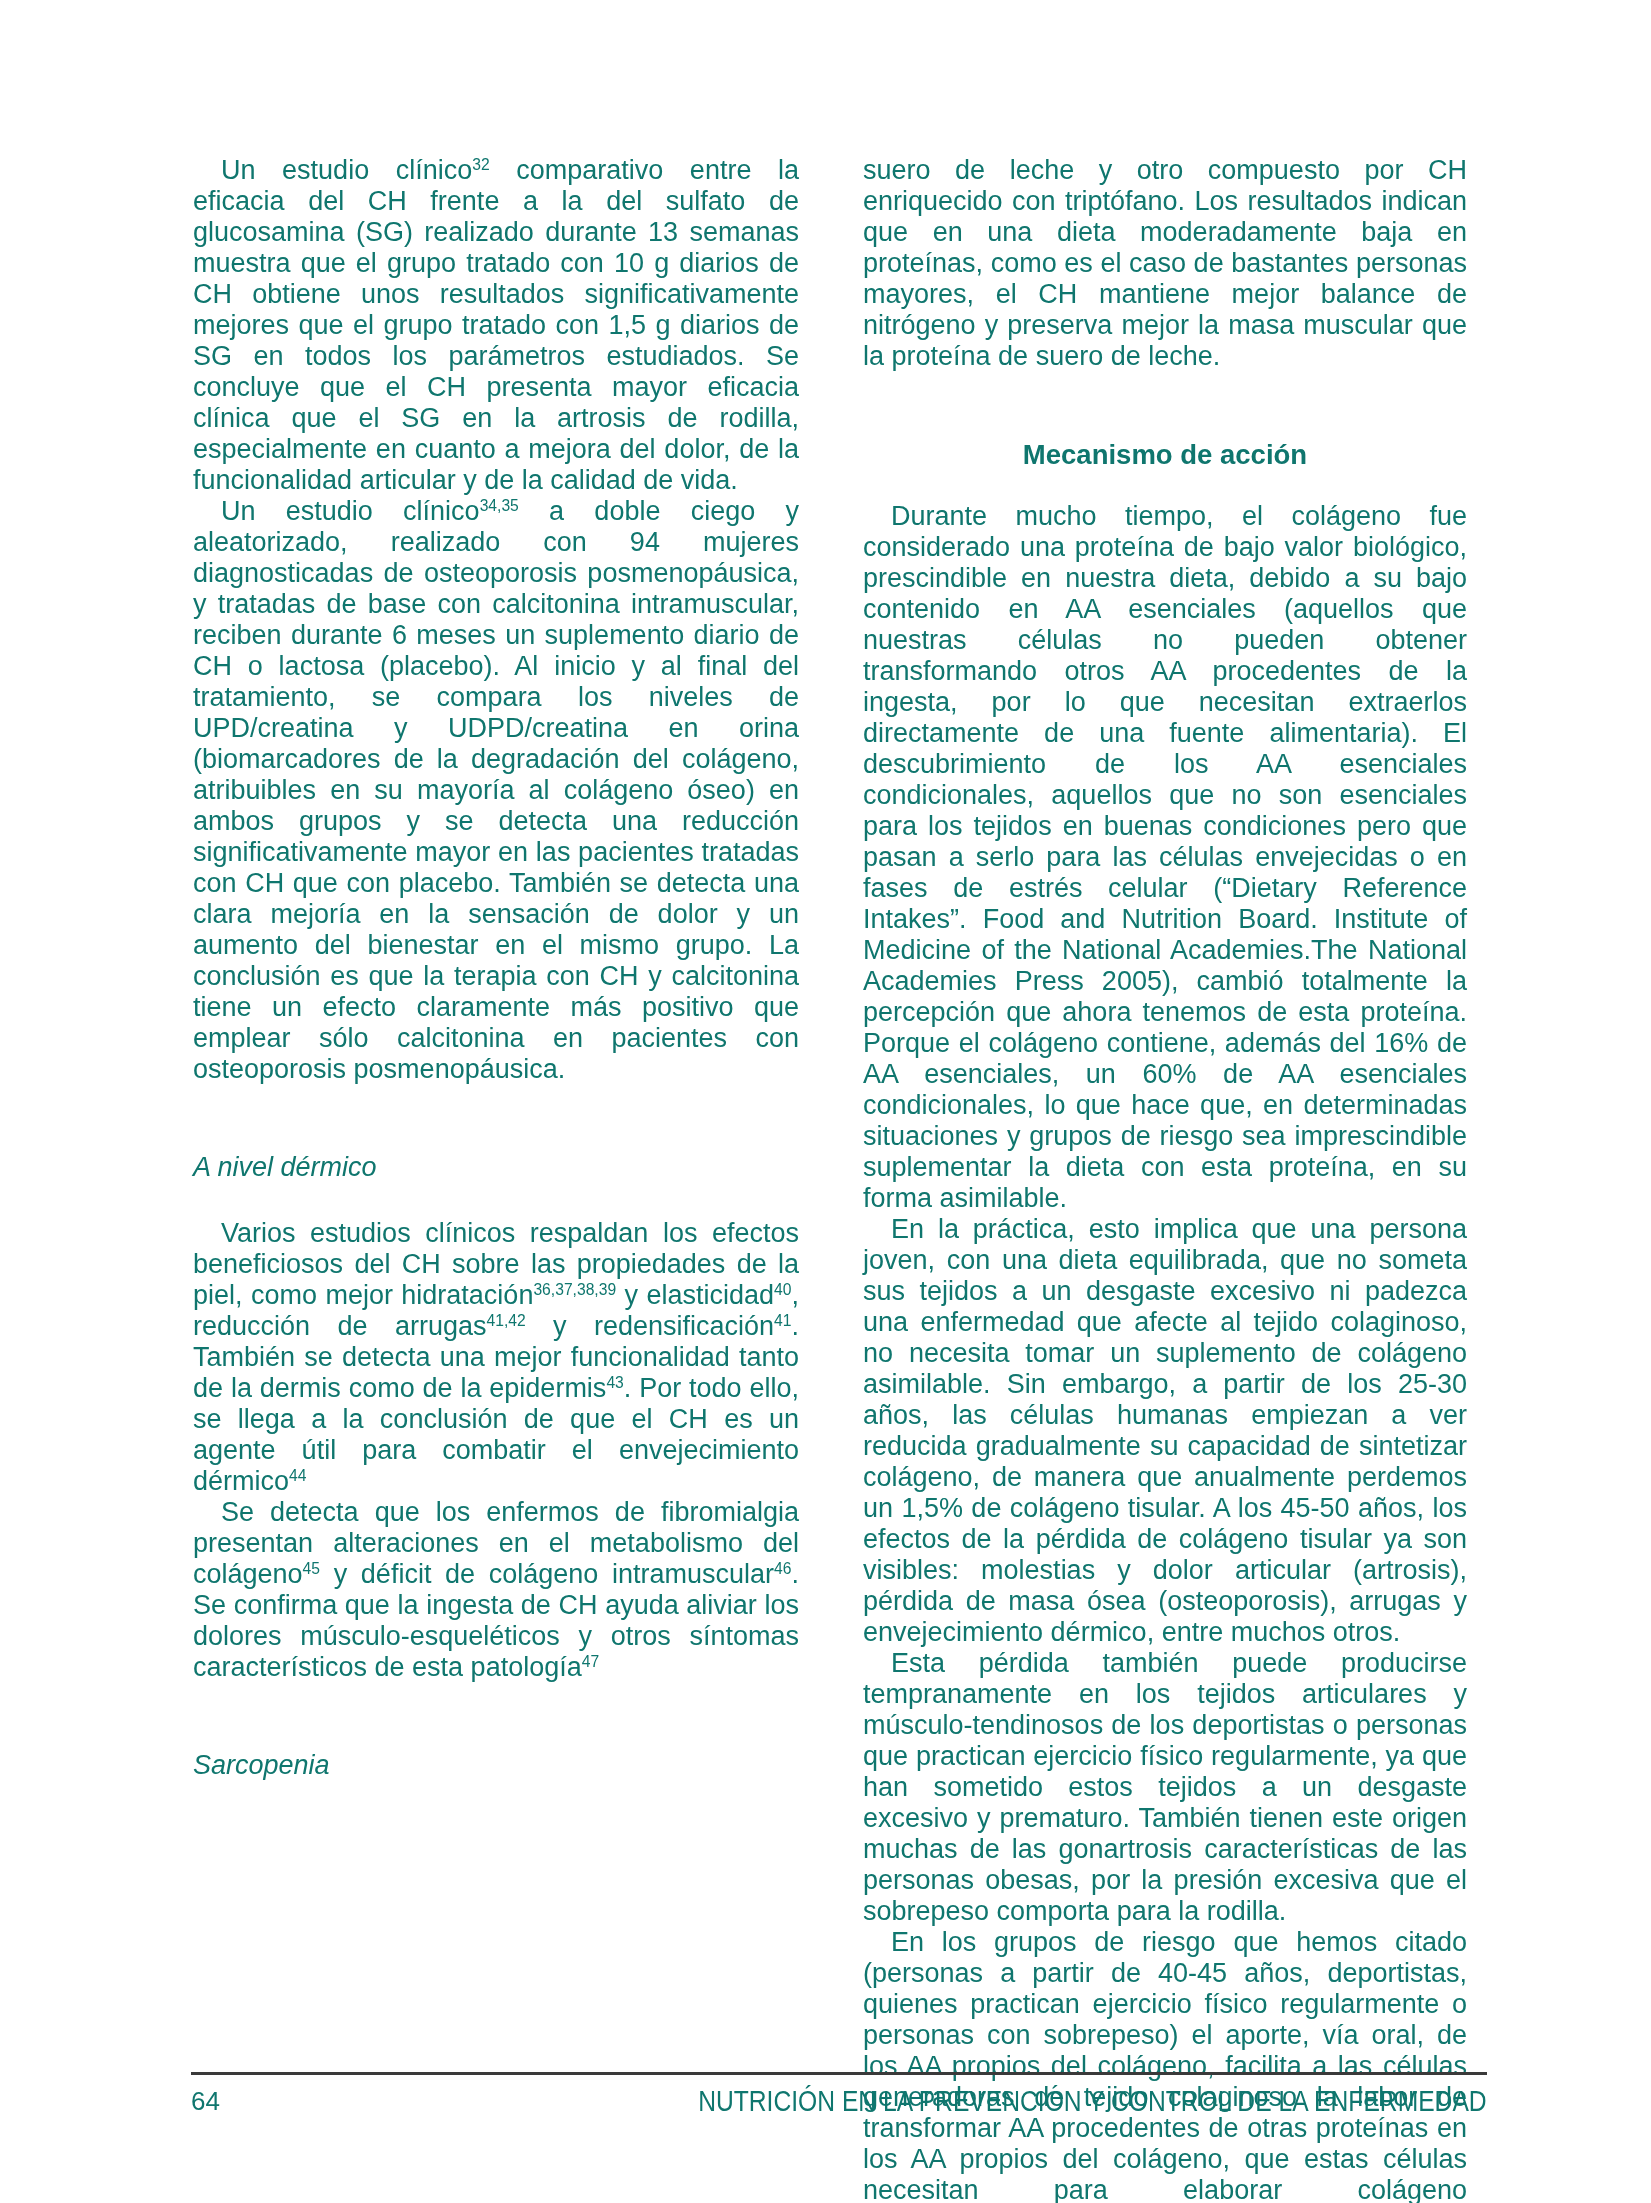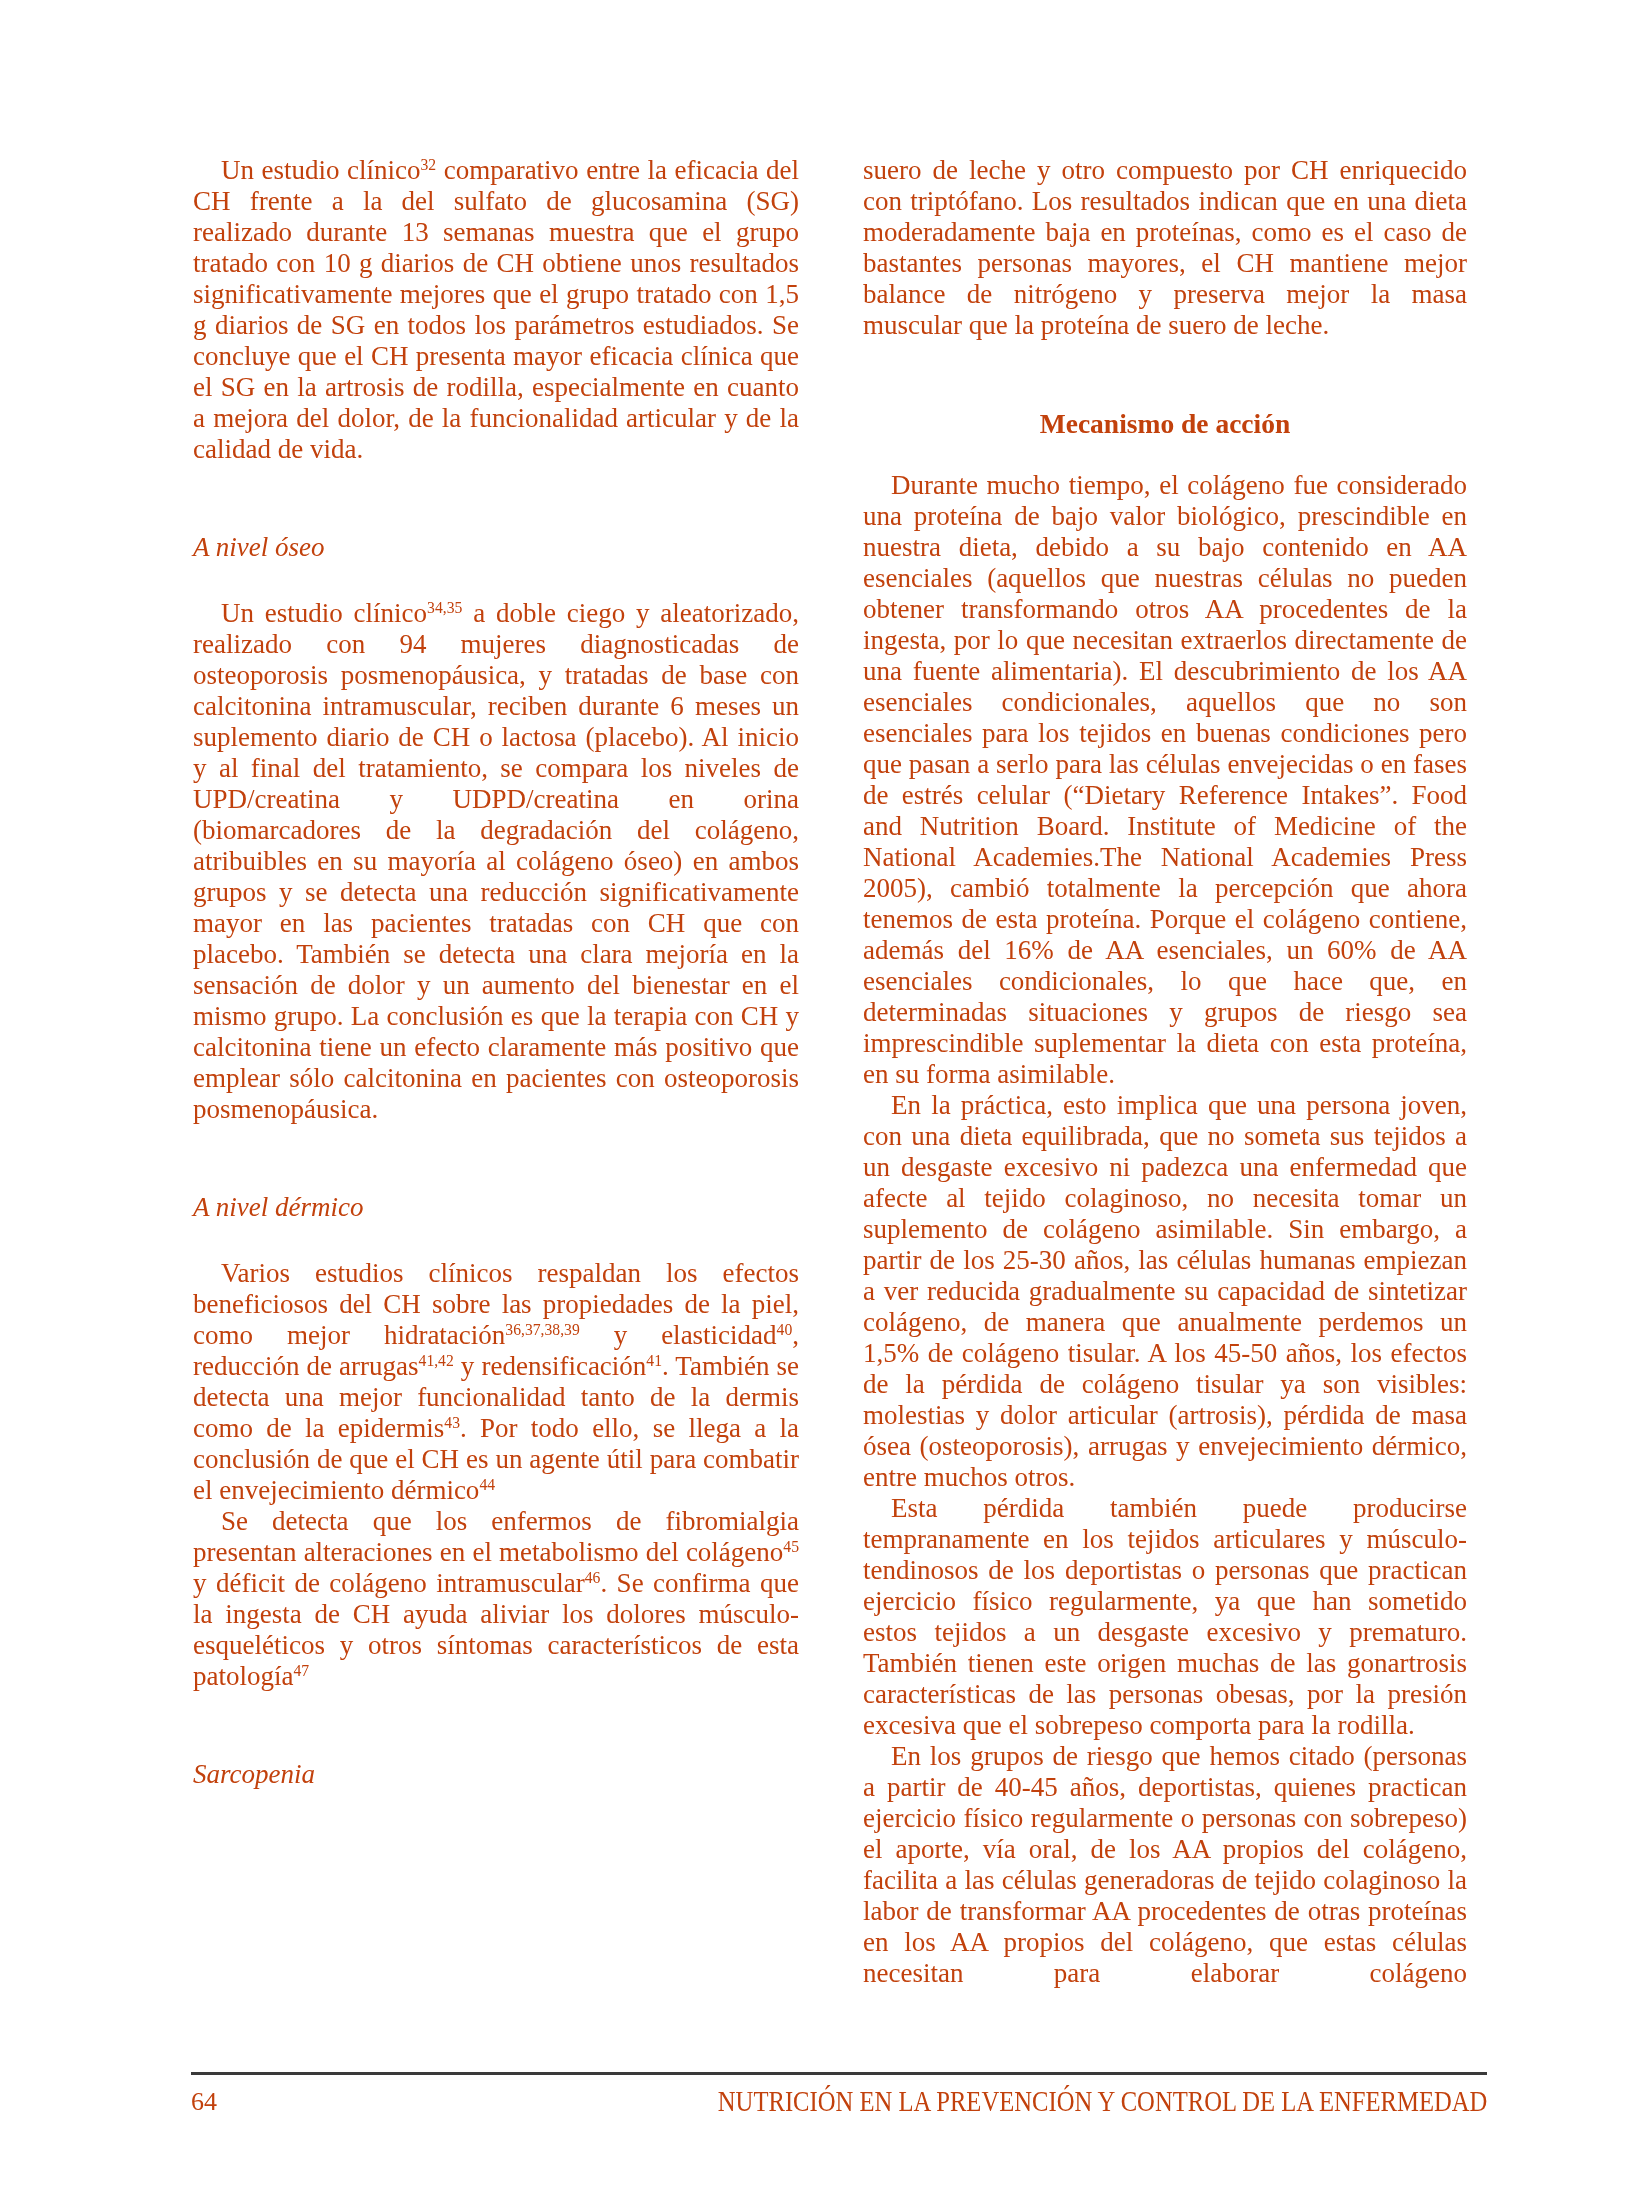--- a/index.html
+++ b/index.html
@@ -5,22 +5,22 @@
   html, body {
     margin: 0;
     padding: 0;
     background: #ffffff;
   }
   .page {
     position: relative;
     width: 1508px;
     height: 2203px;
     background: #ffffff;
-    color: #c2410c;
-    font-family: Liberation Serif, serif;
+    color: #0f766e;
+    font-family: Liberation Sans, sans-serif;
     overflow: hidden;
   }
   .columns {
     position: absolute;
     top: 155px;
     left: 193px;
     width: 1274px;
   }
   .column {
     position: absolute;
@@ -82,21 +82,20 @@
   }
 </style>
 </head>
 <body>
 
 <div class="page">
 
   <main class="columns">
     <section class="column col-left">
         <p class="para indent">Un estudio clínico<sup>32</sup> comparativo entre la eficacia del CH frente a la del sulfato de glucosamina (SG) realizado durante 13 semanas muestra que el grupo tratado con 10 g diarios de CH obtiene unos resultados significativamente mejores que el grupo tratado con 1,5 g diarios de SG en todos los parámetros estudiados. Se concluye que el CH presenta mayor eficacia clínica que el SG en la artrosis de rodilla, especialmente en cuanto a mejora del dolor, de la funcionalidad articular y de la calidad de vida.</p>
-        <h2 class="h-italic">A nivel óseo</h2>
         <p class="para indent">Un estudio clínico<sup>34,35</sup> a doble ciego y aleatorizado, realizado con 94 mujeres diagnosticadas de osteoporosis posmenopáusica, y tratadas de base con calcitonina intramuscular, reciben durante 6 meses un suplemento diario de CH o lactosa (placebo). Al inicio y al final del tratamiento, se compara los niveles de UPD/creatina y UDPD/creatina en orina (biomarcadores de la degradación del colágeno, atribuibles en su mayoría al colágeno óseo) en ambos grupos y se detecta una reducción significativamente mayor en las pacientes tratadas con CH que con placebo. También se detecta una clara mejoría en la sensación de dolor y un aumento del bienestar en el mismo grupo. La conclusión es que la terapia con CH y calcitonina tiene un efecto claramente más positivo que emplear sólo calcitonina en pacientes con osteoporosis posmenopáusica.</p>
         <h2 class="h-italic">A nivel dérmico</h2>
         <p class="para indent">Varios estudios clínicos respaldan los efectos beneficiosos del CH sobre las propiedades de la piel, como mejor hidratación<sup>36,37,38,39</sup> y elasticidad<sup>40</sup>, reducción de arrugas<sup>41,42</sup> y redensificación<sup>41</sup>. También se detecta una mejor funcionalidad tanto de la dermis como de la epidermis<sup>43</sup>. Por todo ello, se llega a la conclusión de que el CH es un agente útil para combatir el envejecimiento dérmico<sup>44</sup></p>
         <p class="para indent">Se detecta que los enfermos de fibromialgia presentan alteraciones en el metabolismo del colágeno<sup>45</sup> y déficit de colágeno intramuscular<sup>46</sup>. Se confirma que la ingesta de CH ayuda aliviar los dolores músculo-esqueléticos y otros síntomas característicos de esta patología<sup>47</sup></p>
         <h2 class="h-italic">Sarcopenia</h2>
       </section>
     <section class="column col-right">
         <p class="para">suero de leche y otro compuesto por CH enriquecido con triptófano. Los resultados indican que en una dieta moderadamente baja en proteínas, como es el caso de bastantes personas mayores, el CH mantiene mejor balance de nitrógeno y preserva mejor la masa muscular que la proteína de suero de leche.</p>
         <h2 class="h-bold">Mecanismo de acción</h2>
         <p class="para indent">Durante mucho tiempo, el colágeno fue considerado una proteína de bajo valor biológico, prescindible en nuestra dieta, debido a su bajo contenido en AA esenciales (aquellos que nuestras células no pueden obtener transformando otros AA procedentes de la ingesta, por lo que necesitan extraerlos directamente de una fuente alimentaria). El descubrimiento de los AA esenciales condicionales, aquellos que no son esenciales para los tejidos en buenas condiciones pero que pasan a serlo para las células envejecidas o en fases de estrés celular (“Dietary Reference Intakes”. Food and Nutrition Board. Institute of Medicine of the National Academies.The National Academies Press 2005), cambió totalmente la percepción que ahora tenemos de esta proteína. Porque el colágeno contiene, además del 16% de AA esenciales, un 60% de AA esenciales condicionales, lo que hace que, en determinadas situaciones y grupos de riesgo sea imprescindible suplementar la dieta con esta proteína, en su forma asimilable.</p>

